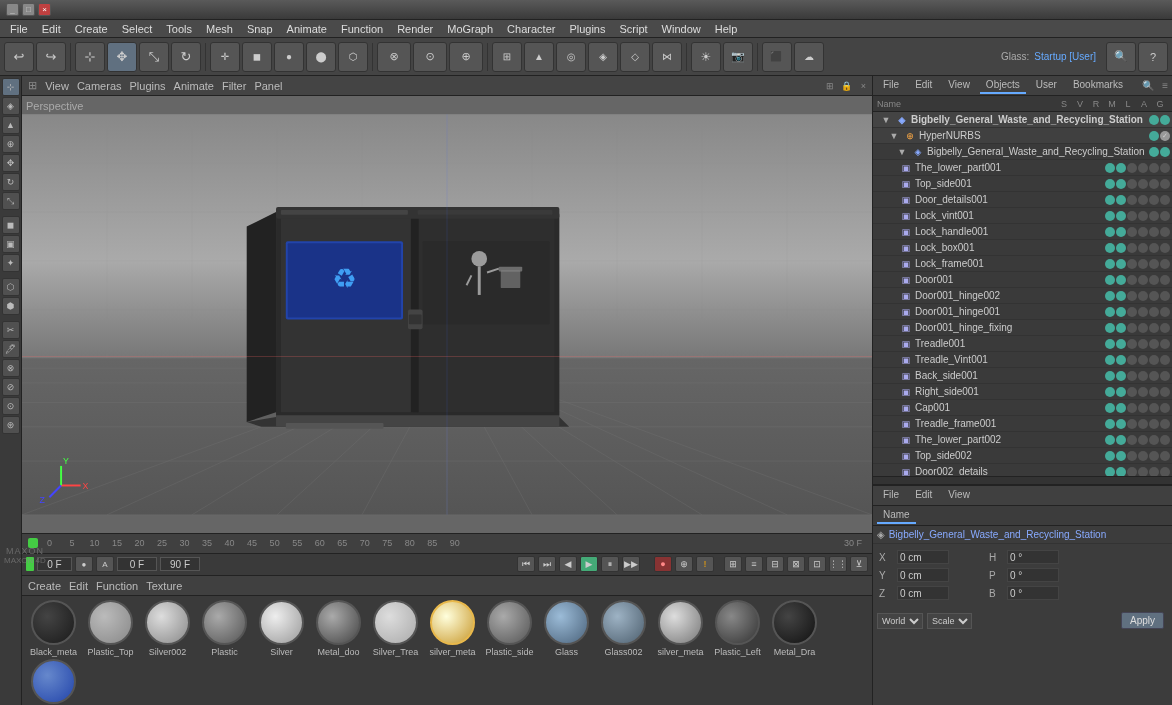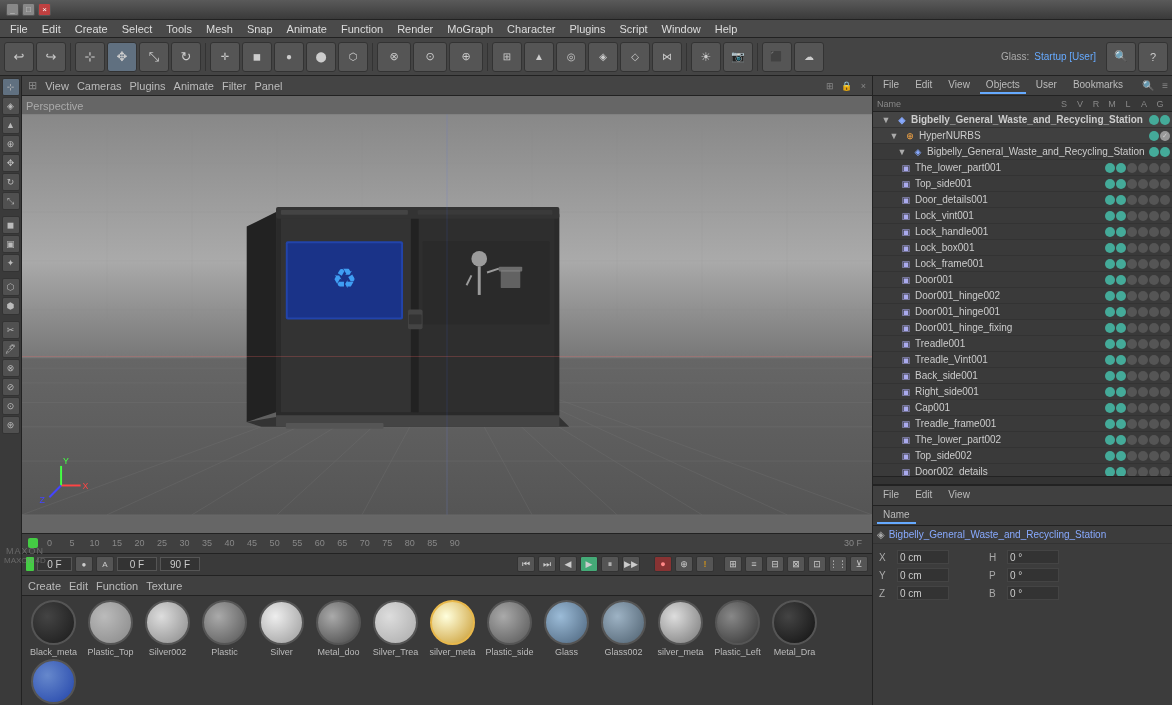--- a/index.html
+++ b/index.html
@@ -1182,20 +1182,30 @@
         <div class="coord-row">
           <span class="coord-label">Z</span>
           <input class="coord-field" type="text" value="0 cm" style="">
           <span class="coord-sep"></span>
           <span class="coord-sep"></span>
           <span class="coord-label">B</span>
           <input class="coord-field" type="text" value="0 °" style="">
         </div>
       </div>
 
+      <div style="display:flex; align-items:center; padding: 2px 4px; gap:4px;">
+        <select style="height:16px; background:#444; border:1px solid #555; color:#ccc; font-size:9px;">
+          <option>World</option>
+        </select>
+        <select style="height:16px; background:#444; border:1px solid #555; color:#ccc; font-size:9px;">
+          <option>Scale</option>
+        </select>
+        <div style="flex:1;"></div>
+        <button id="apply-btn">Apply</button>
+      </div>
     </div>
 
   </div>
 
 </div>
 
 <div id="watermark">
   <span class="maxon">MAXON</span>
   <span class="cinema4d">MAXON 4D</span>
 </div>

